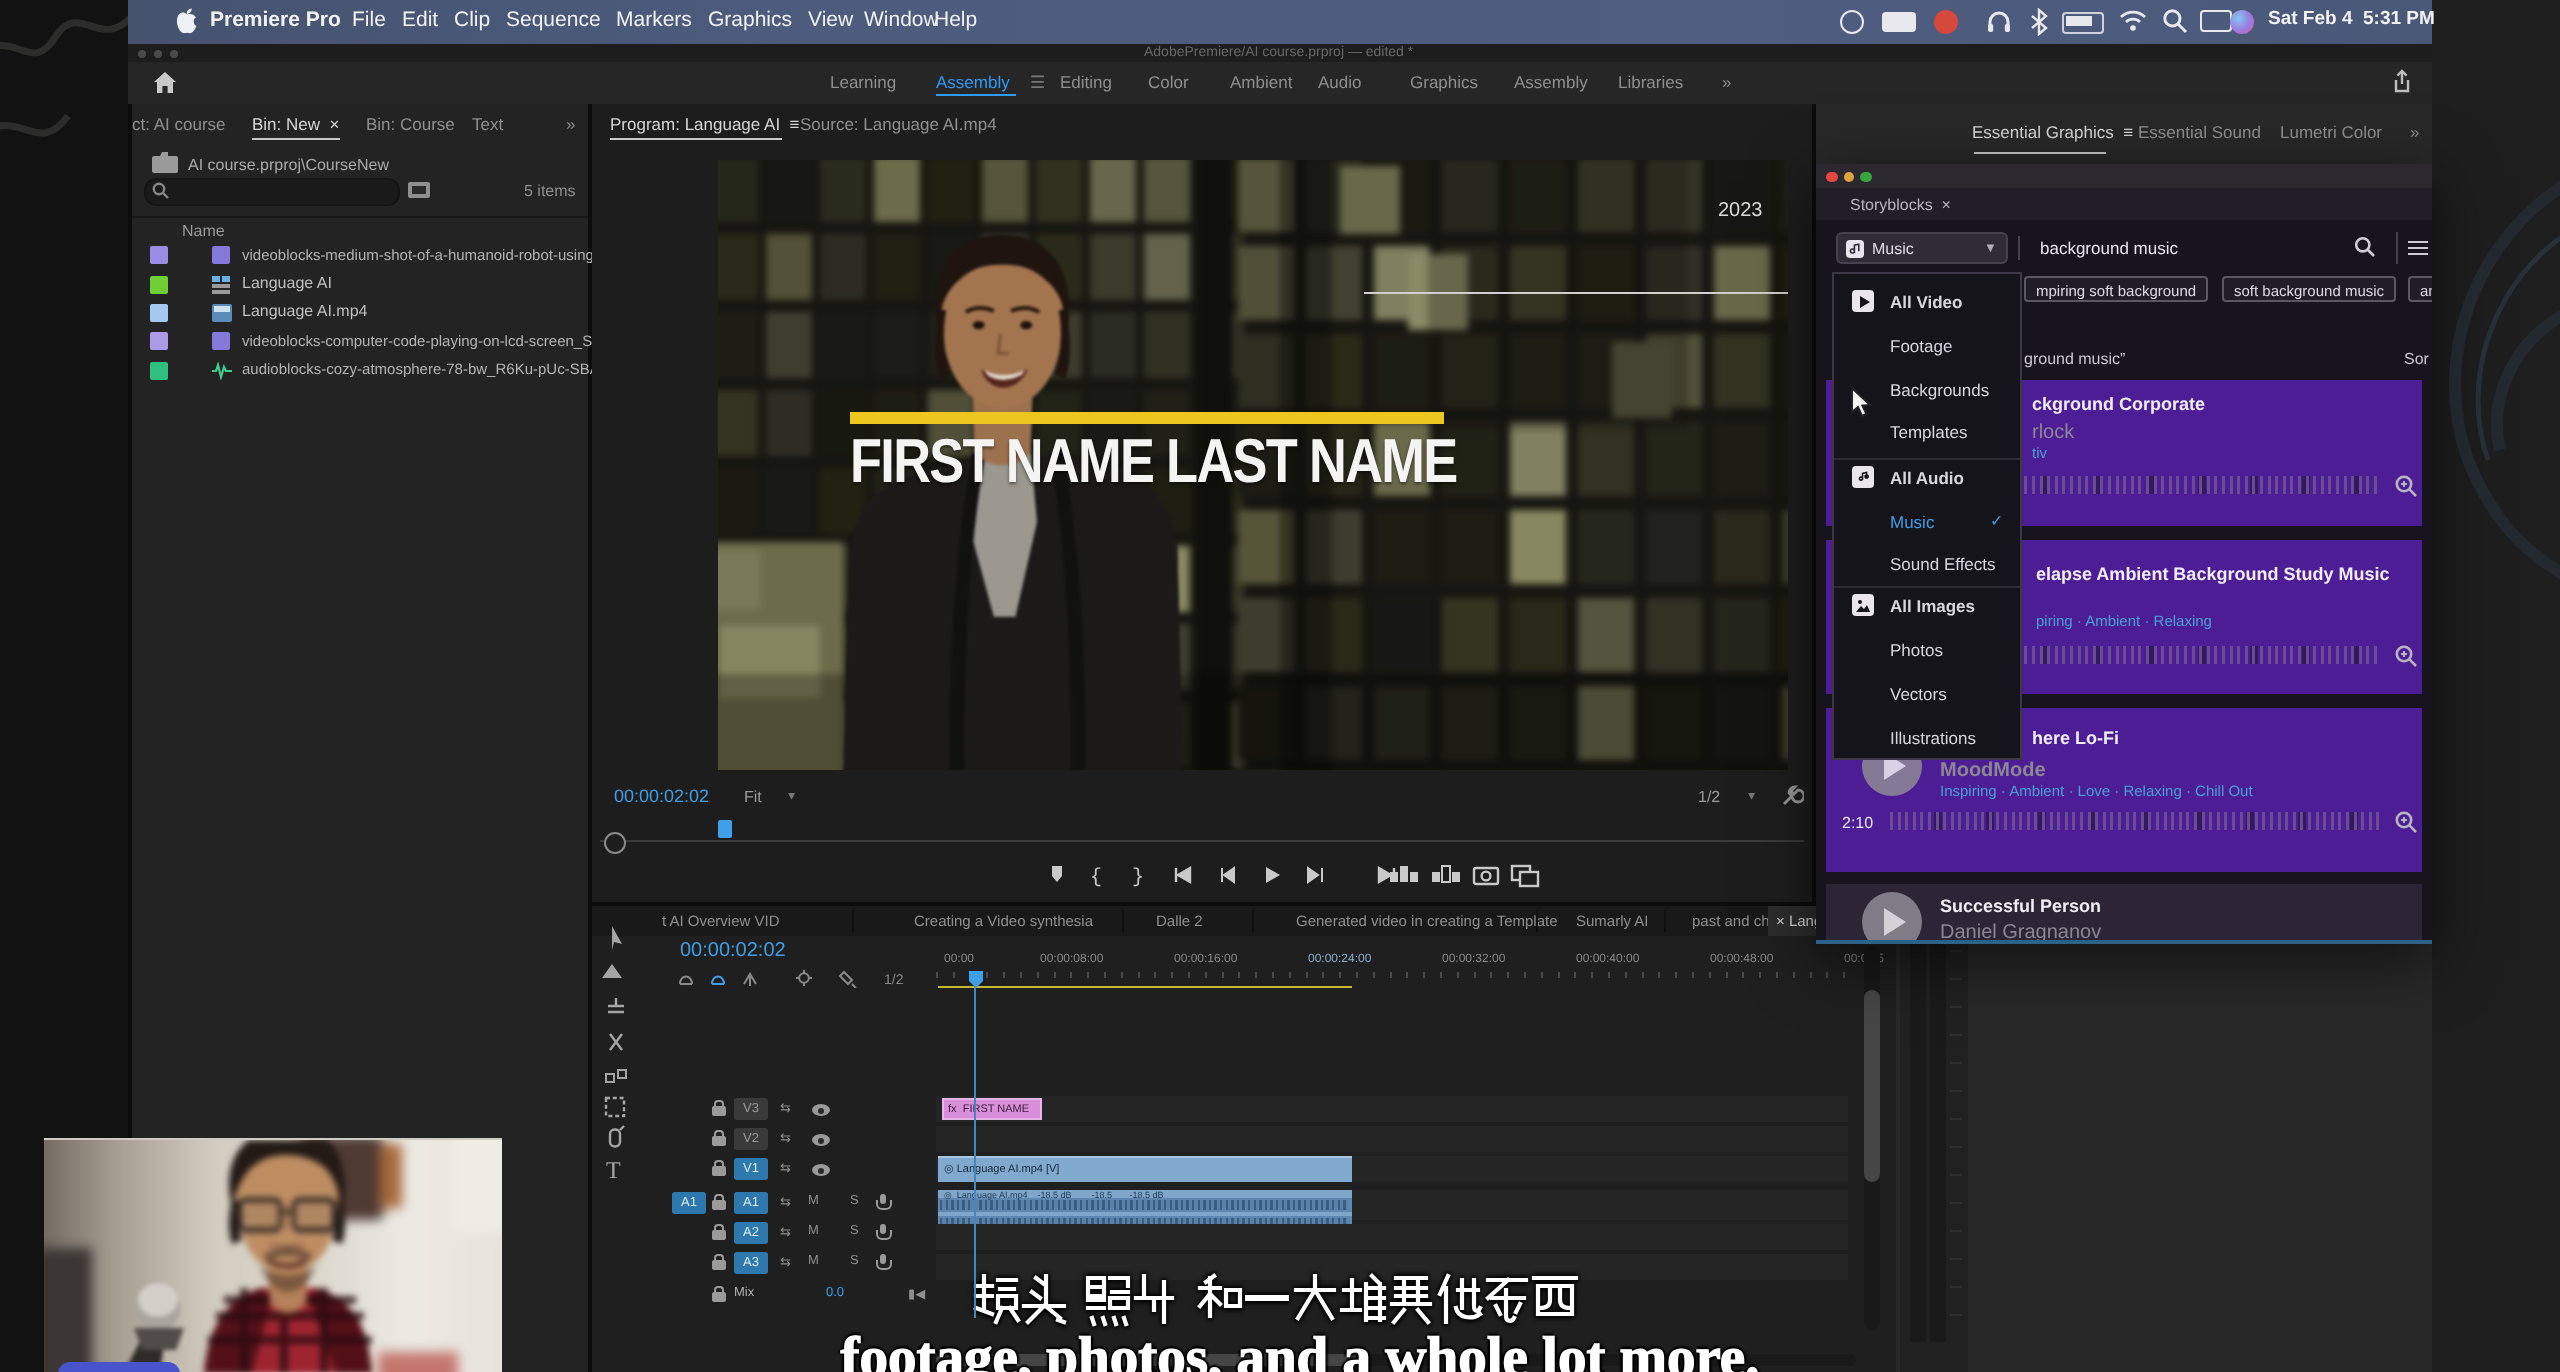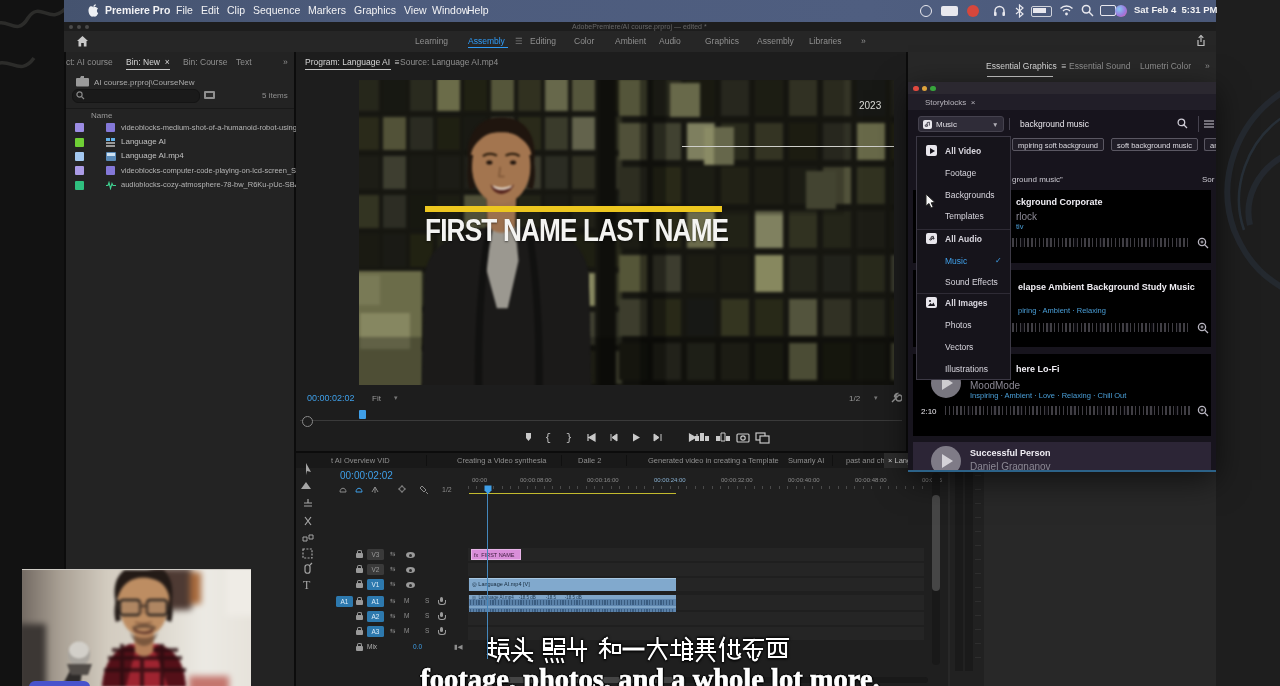--- a/index.html
+++ b/index.html
@@ -615,21 +615,21 @@
   <style>.chip{position:absolute;top:56px;height:13px;border:1px solid #5a5762;border-radius:2px;
          color:#dddbe2;font-size:7.5px;line-height:13px;padding:0 5px;background:#201d27;box-sizing:border-box;white-space:nowrap;}</style>
   <div class="chip" style="left:104px;">mpiring soft background</div>
   <div class="chip" style="left:203px;">soft background music</div>
   <div class="chip" style="left:296px;border-right:none;">an</div>
 
   <span class="t" style="left:104px;top:93px;font-size:8px;color:#cac8d0;">ground music”</span>
   <span class="t" style="left:294px;top:93px;font-size:8px;color:#cac8d0;">Sor</span>
 
   <style>
-    .card{position:absolute;left:5px;width:298px;background:#000000;}
+    .card{position:absolute;left:5px;width:298px;background:#4c1d95;}
     .ctit{position:absolute;left:57px;font-size:9px;font-weight:bold;color:#f0eef4;white-space:nowrap;}
     .cart{position:absolute;left:57px;font-size:10px;color:#8b8894;white-space:nowrap;}
     .ctag{position:absolute;left:57px;font-size:7.5px;color:#4a9fd8;white-space:nowrap;}
     .wave{position:absolute;left:60px;width:218px;height:9px;opacity:.46;
       background:
         repeating-linear-gradient(90deg,#8b8794 0 1.5px,transparent 1.5px 3.8px),
         repeating-linear-gradient(90deg,transparent 0 22px,#17141d 22px 26px);}
     .wico{position:absolute;left:284px;width:13px;height:13px;}
     .pbtn{position:absolute;left:18px;width:30px;height:30px;border-radius:50%;background:#8e8b96;opacity:.85;}
     .pbtn:after{content:"";position:absolute;left:11px;top:8px;border-left:11px solid #f2f1f5;
@@ -652,21 +652,21 @@
     <div class="wave" style="top:53px;left:8px;width:270px;"></div>
     <svg class="wico" style="top:52px;" viewBox="0 0 13 13">
         <circle cx="5" cy="5" r="3.6" fill="none" stroke="#b8b5c0" stroke-width="1.3"></circle>
         <path d="M7.6 7.6 L11 11" stroke="#b8b5c0" stroke-width="1.3"></path>
         <path d="M3.5 5 h3 M5 3.5 v3" stroke="#b8b5c0" stroke-width="1"></path>
       </svg>
   </div>
   <div class="card" style="top:272px;height:82px;">
     <div class="pbtn" style="top:14px;"></div>
     <span class="ctit" style="top:10px;left:103px;">here Lo-Fi</span>
-    <span class="cart" style="top:26px;">MoodMode</span>
+    <span class="cart" style="top:26px;font-weight:bold;">MoodMode</span>
     <span class="ctag" style="top:37px;">Inspiring · Ambient · Love · Relaxing · Chill Out</span>
     <span class="t" style="left:8px;top:53px;font-size:8px;color:#e8e6ec;">2:10</span>
     <div class="wave" style="top:52px;left:32px;width:246px;"></div>
     <svg class="wico" style="top:51px;" viewBox="0 0 13 13">
         <circle cx="5" cy="5" r="3.6" fill="none" stroke="#b8b5c0" stroke-width="1.3"></circle>
         <path d="M7.6 7.6 L11 11" stroke="#b8b5c0" stroke-width="1.3"></path>
         <path d="M3.5 5 h3 M5 3.5 v3" stroke="#b8b5c0" stroke-width="1"></path>
       </svg>
   </div>
   <div class="card" style="top:360px;height:30px;background:#2c2536;">

